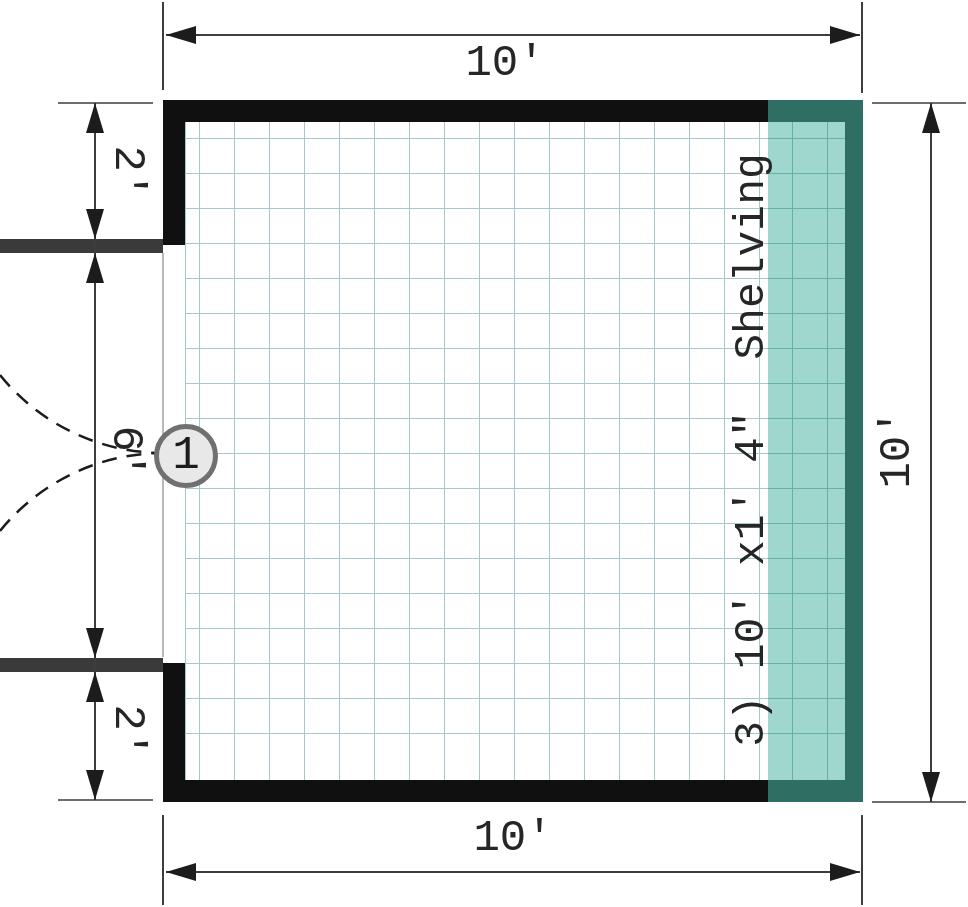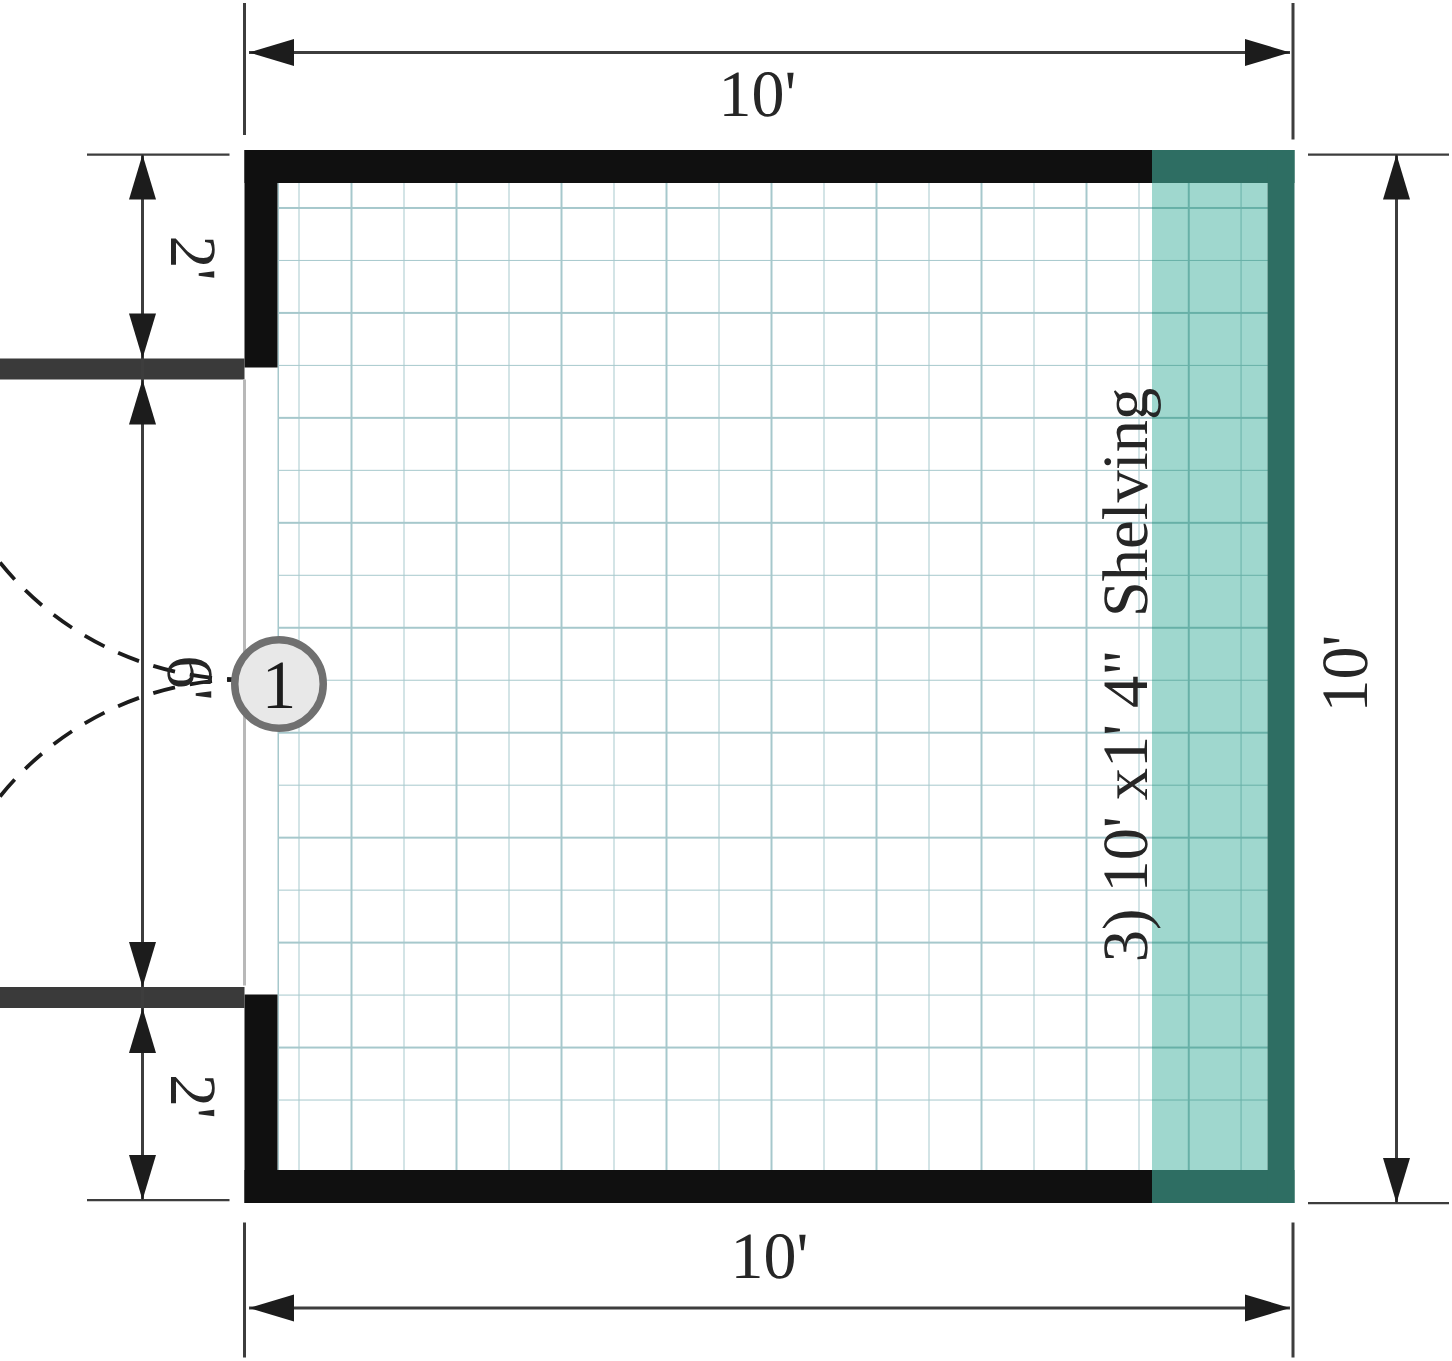--- a/index.html
+++ b/index.html
@@ -1,18 +1,18 @@
 <!DOCTYPE html>
 <html><head>
 <meta charset="utf-8">
 <style>
   html,body{margin:0;padding:0;background:#ffffff;}
   .canvas{
     position:relative;width:968px;height:907px;background:#ffffff;overflow:hidden;
-    font-family:Liberation Serif, serif;color:#262626;
+    font-family:Liberation Mono, monospace;color:#262626;
   }
   .abs{position:absolute;}
   
   .interior{
     left:185px;top:122px;width:660px;height:661px;background:#ffffff;
     border-left:1px solid #a6c8cc;
     background-image:
       repeating-linear-gradient(to right, transparent 0 34px, #a6c8cc 34px 35px),
       repeating-linear-gradient(to bottom, transparent 0 34px, #a6c8cc 34px 35px);
     background-position:-21px 0px, 0px -18px;

